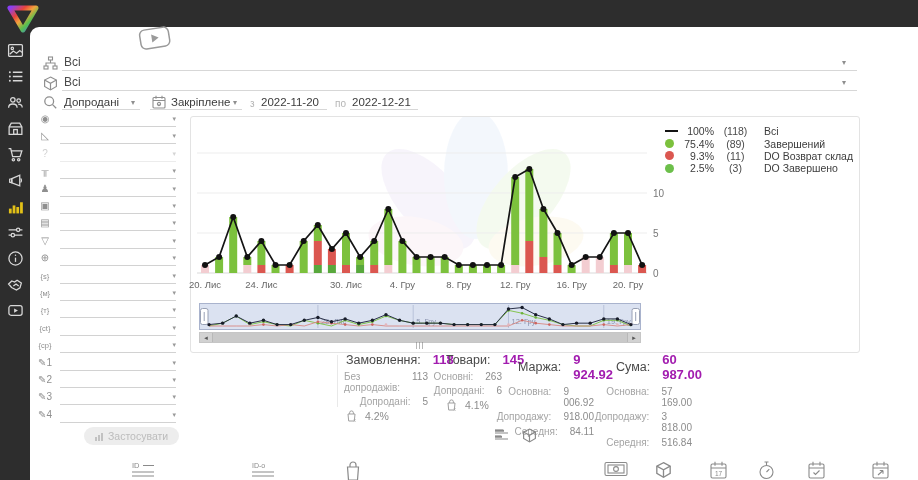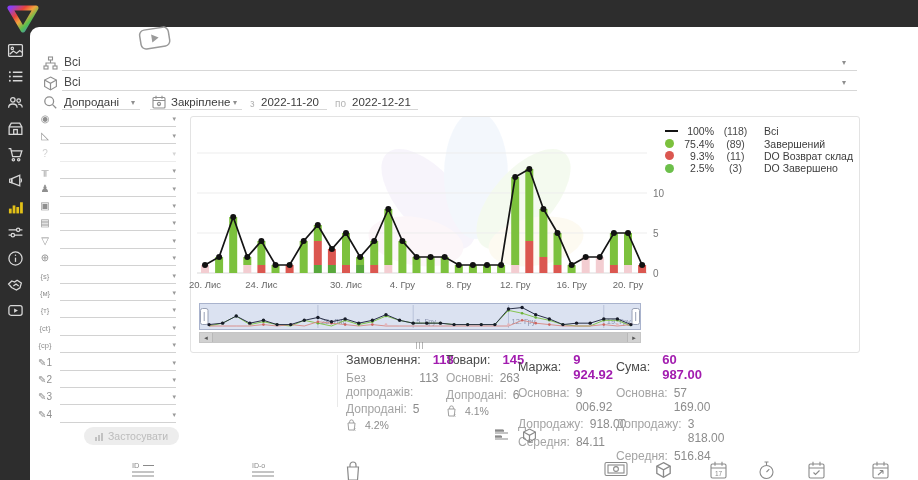--- a/index.html
+++ b/index.html
@@ -44,21 +44,21 @@
   #scrollbar{position:absolute;left:8px;top:215px;width:442px;height:11px;display:flex;background:#dedede;
      border:1px solid #c6c6c6;box-sizing:border-box}
   .sb-btn{width:12px;text-align:center;font-size:7px;line-height:9px;color:#555;background:#d2d2d2;cursor:pointer}
   .sb-thumb{flex:1;background:#c9c9c9;border-left:1px solid #b8b8b8;border-right:1px solid #b8b8b8;
      text-align:center;cursor:grab}
   .sb-thumb i{font-style:normal;font-size:7px;line-height:9px;color:#828282;letter-spacing:1px}
   
   .stat{position:absolute;top:352px}
   .st-t{display:flex;justify-content:space-between;align-items:center;font-size:12.5px;color:#4a4a4a;gap:12px}
   .st-t b{font-size:13px;color:#a21caf}
-  .st-r{display:flex;justify-content:flex-start;font-size:12px;color:#a4a4a4;margin-top:3.5px;gap:6px}
+  .st-r{display:flex;justify-content:flex-end;font-size:10px;color:#a4a4a4;margin-top:3.5px;gap:12px}
   .st-r span:last-child{color:#8c8c8c}
   .st-f{display:flex;align-items:center;gap:8px;margin-top:3px;font-size:10.5px;color:#8c8c8c}
   .vdiv{position:absolute;width:1px;background:#e9e9e9}
   .toggle{position:absolute;cursor:pointer}
   .bt-ico{position:absolute;top:461px;cursor:pointer}
   svg{shape-rendering:geometricPrecision}
 </style>
 </head>
 <body>
 

